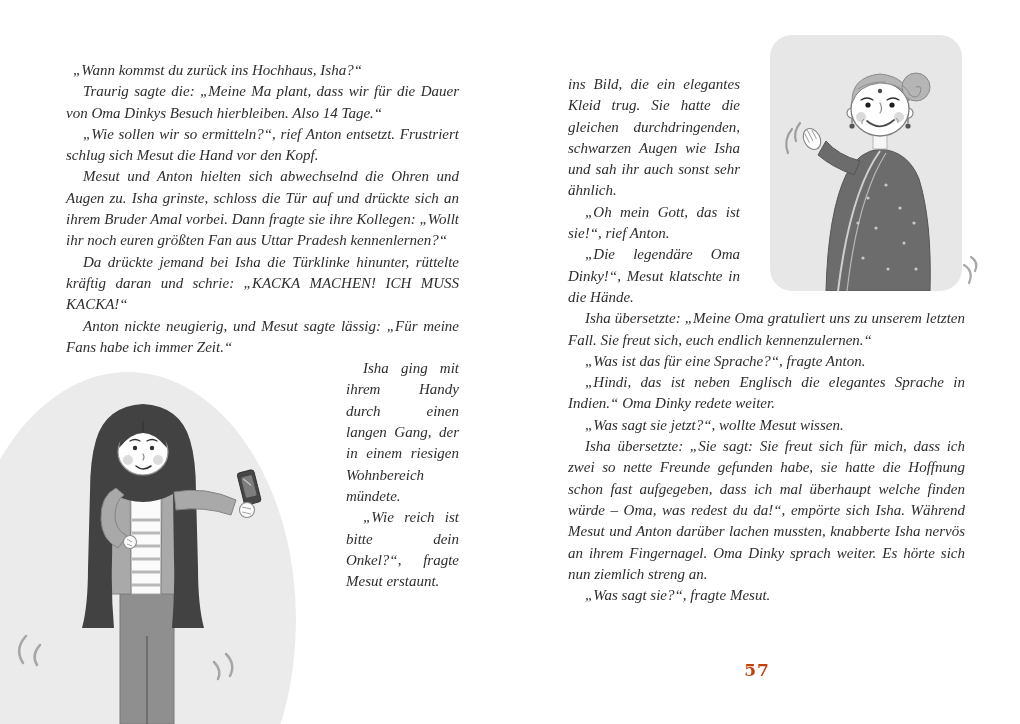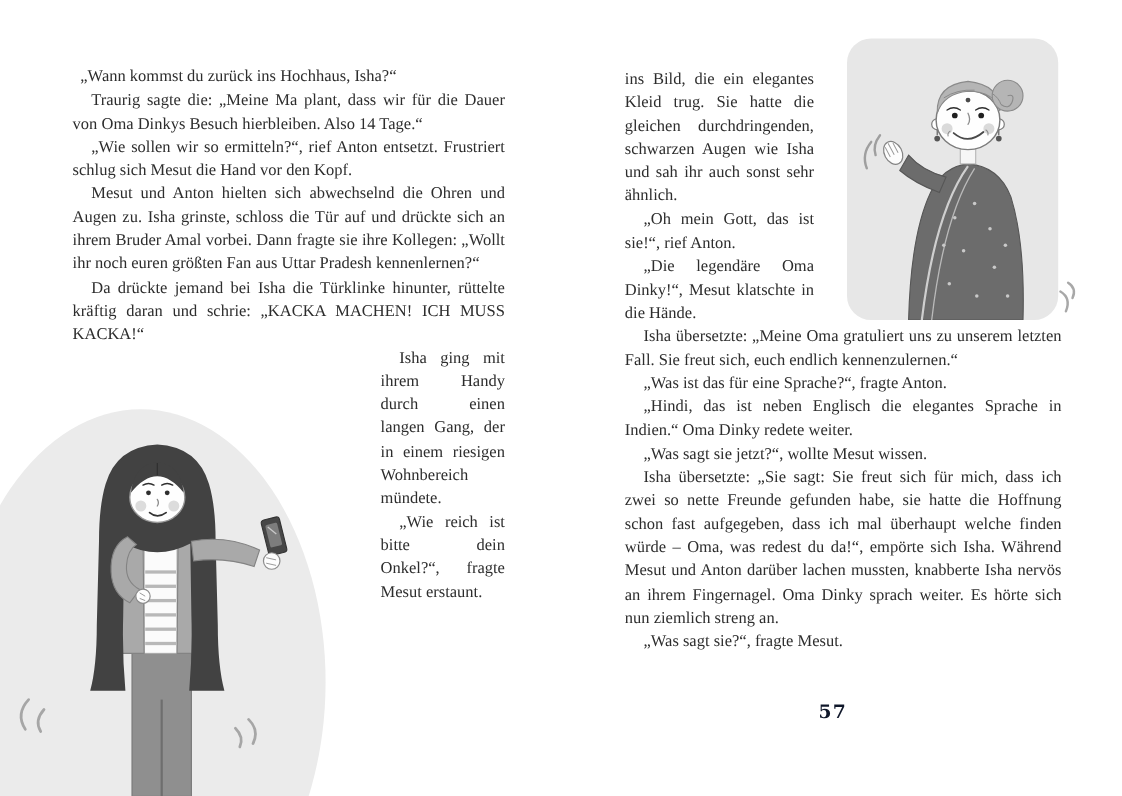--- a/index.html
+++ b/index.html
@@ -11,51 +11,52 @@
     overflow: hidden;
     font-family: "Liberation Serif", serif;
     color: #2d2d2d;
   }
   .page-text {
     position: absolute;
     font-size: 15px;
     line-height: 21.3px;
     text-align: justify;
     hyphens: auto;
+    font-style: italic;
     -webkit-hyphens: auto;
   }
   .page-text p { margin: 0; text-indent: 17px; }
-  .page-text p.no-indent { text-indent: 0; }
+  .page-text p.no-indent { text-indent: 0; margin-top: 12px; }
   .page-text p.small-indent { text-indent: 7px; }
   .left-text  { left: 66px;  top: 60px; width: 393px; }
   .right-text { left: 568px; top: 62px; width: 397px; }
 
   .girl-spacer {
     float: left;
     width: 280px;
     height: 252px;
     shape-outside: polygon(0 0, 170 0, 170 21, 202 21, 202 43, 224 43, 224 64, 234 64,
                            234 85, 252 85, 252 106, 262 106, 262 170, 276 170, 276 252, 0 252);
   }
   .grandma-spacer {
     float: right;
     width: 225px;
     height: 230px;
   }
   .illustration { position: absolute; }
   .page-number {
     position: absolute;
     left: 742px;
-    top: 638px;
+    top: 660px;
     width: 30px;
     text-align: center;
     font-family: "DejaVu Serif", serif;
     font-weight: bold;
     font-size: 17px;
-    color: #0f172a;
+    color: #c2410c;
     letter-spacing: 1px;
   }
 </style>
 </head>
 <body>
 
 <div class="spread">
 
   <svg class="illustration" style="left:-20px; top:368px; width:340px; height:356px" viewBox="0 0 340 356">
     <ellipse cx="148" cy="252" rx="168" ry="248" fill="#ebebeb"></ellipse>
@@ -174,20 +175,21 @@
     <path d="M196 232 q10 6 5 18" stroke="#a8a8a8" stroke-width="2.2" fill="none" stroke-linecap="round"></path>
     <path d="M203 224 q8 5 4 14" stroke="#a8a8a8" stroke-width="2.2" fill="none" stroke-linecap="round"></path>
   </svg>
 
   <div class="page-text left-text">
     <p class="small-indent">„Wann kommst du zurück ins Hochhaus, Isha?“</p>
     <p>Traurig sagte die: „Meine Ma plant, dass wir für die Dauer von Oma Dinkys Besuch hierbleiben. Also 14 Tage.“</p>
     <p>„Wie sollen wir so ermitteln?“, rief Anton entsetzt. Frustriert schlug sich Mesut die Hand vor den Kopf.</p>
     <p>Mesut und Anton hielten sich abwechselnd die Ohren und Augen zu. Isha grinste, schloss die Tür auf und drückte sich an ihrem Bruder Amal vorbei. Dann fragte sie ihre Kollegen: „Wollt ihr noch euren größten Fan aus Uttar Pradesh kennenlernen?“</p>
     <p>Da drückte jemand bei Isha die Türklinke hinunter, rüttelte kräftig daran und schrie: „KACKA MACHEN! ICH MUSS KACKA!“</p>
+    <p>Anton nickte neugierig, und Mesut sagte lässig: „Für meine Fans habe ich immer Zeit.“</p>
     <div class="girl-spacer"></div>
     <p>Isha ging mit ihrem Handy durch einen langen Gang, der in einem riesigen Wohnbereich mündete.</p>
     <p>„Wie reich ist bitte dein Onkel?“, fragte Mesut erstaunt.</p>
   </div>
 
   <div class="page-text right-text">
     <div class="grandma-spacer"></div>
     <p class="no-indent">ins Bild, die ein elegantes Kleid trug. Sie hatte die gleichen durchdringenden, schwarzen Augen wie Isha und sah ihr auch sonst sehr ähnlich.</p>
     <p>„Oh mein Gott, das ist sie!“, rief Anton.</p>
     <p>„Die legendäre Oma Dinky!“, Mesut klatschte in die Hände.</p>

